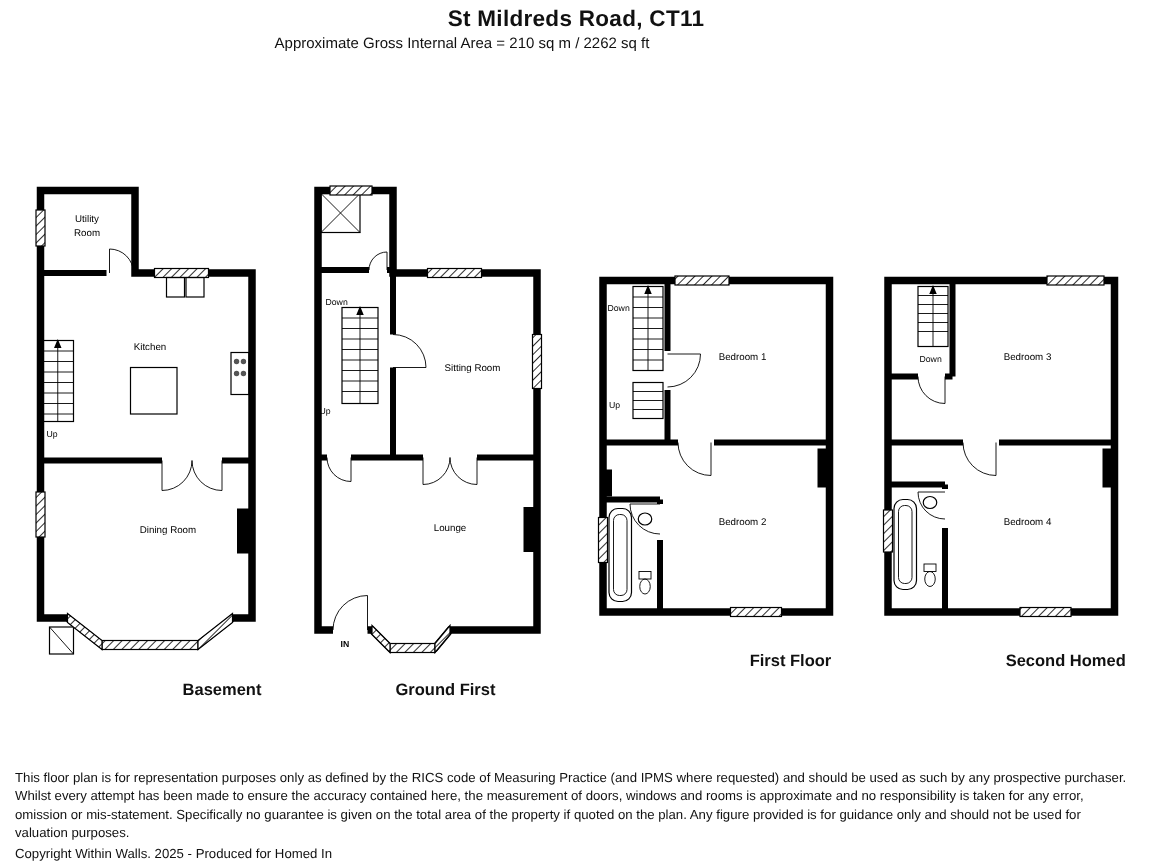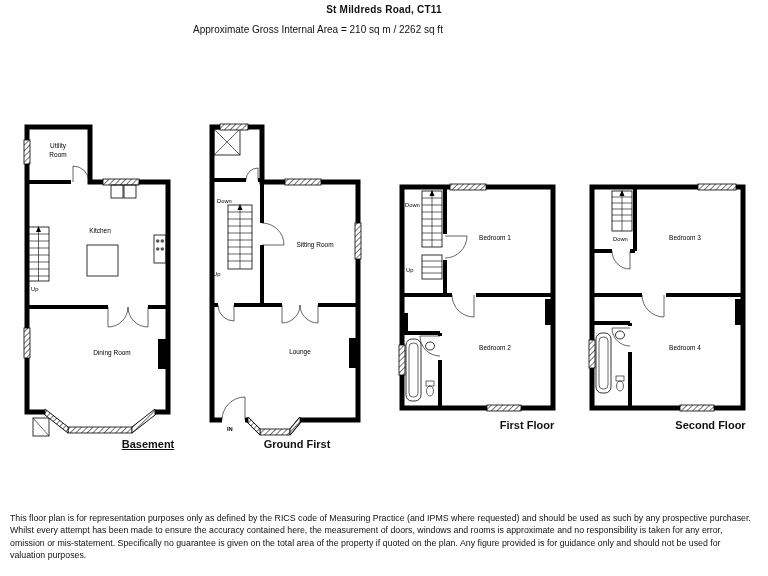--- a/index.html
+++ b/index.html
@@ -7,28 +7,28 @@
   body {
     background:#ffffff;
     font-family:"Liberation Sans", sans-serif;
     color:#111;
     position:relative;
     overflow:hidden;
   }
   .abs { position:absolute; }
   .page-title {
     top:4px; left:0; width:768px; text-align:center;
-    font-size:10px; font-weight:bold; letter-spacing:0.2px;
+    font-size:15px; font-weight:bold; letter-spacing:0.2px;
   }
   .page-subtitle {
-    top:24px; left:12px; width:612px; text-align:center;
+    top:24px; left:2px; width:612px; text-align:center;
     font-size:10px;
   }
   .floor-caption {
-    font-size:11px; font-weight:bold; text-align:center;
+    font-size:11px; font-weight:bold; text-align:center;margin-top:16px;
   }
   .footer {
     top:512px; left:10px; width:748px; 
     font-size:8.8px; line-height:1.42;
   }
   .footer .copyright { margin-top:1px; }
   svg { display:block; }
   svg text { font-family:"Liberation Sans", sans-serif; fill:#000; }
   .rlbl { font-size:6.5px; }
   .slbl { font-size:5.8px; }
@@ -291,20 +291,21 @@
     <path class="thin2" d="M44,68 L44,86 M44,86 A18,18 0 0 1 26,68"></path>
     <path class="thin2" d="M78,112 L78,134 M78,134 A22,22 0 0 1 56,112"></path>
     <path class="thin2" d="M44,145 L26,145 M26,145 A18,18 0 0 0 44,163"></path>
   </g>
 
   <text class="rlbl" x="99" y="57" text-anchor="middle">Bedroom 3</text>
   <text class="rlbl" x="99" y="167" text-anchor="middle">Bedroom 4</text>
   <text class="slbl" x="27" y="58">Down</text>
 </svg>
 
-<div class="abs floor-caption" style="left:98px; top:438px; width:100px;text-decoration:underline;">Basement</div>
+<div class="abs floor-caption" style="left:98px; top:438px; width:100px;">Basement</div>
 <div class="abs floor-caption" style="left:247px; top:438px; width:100px;">Ground First</div>
 <div class="abs floor-caption" style="left:477px; top:419px; width:100px;">First Floor</div>
-<div class="abs floor-caption" style="left:658px; top:419px; width:105px;">Second Floor</div>
+<div class="abs floor-caption" style="left:658px; top:419px; width:105px;">Second Homed</div>
 
 <div class="abs footer">
   <div>This floor plan is for representation purposes only as defined by the RICS code of Measuring Practice (and IPMS where requested) and should be used as such by any prospective purchaser. Whilst every attempt has been made to ensure the accuracy contained here, the measurement of doors, windows and rooms is approximate and no responsibility is taken for any error, omission or mis-statement. Specifically no guarantee is given on the total area of the property if quoted on the plan. Any figure provided is for guidance only and should not be used for valuation purposes.</div>
+  <div class="copyright">Copyright Within Walls. 2025 - Produced for Homed In</div>
 </div>
 
 </body></html>

